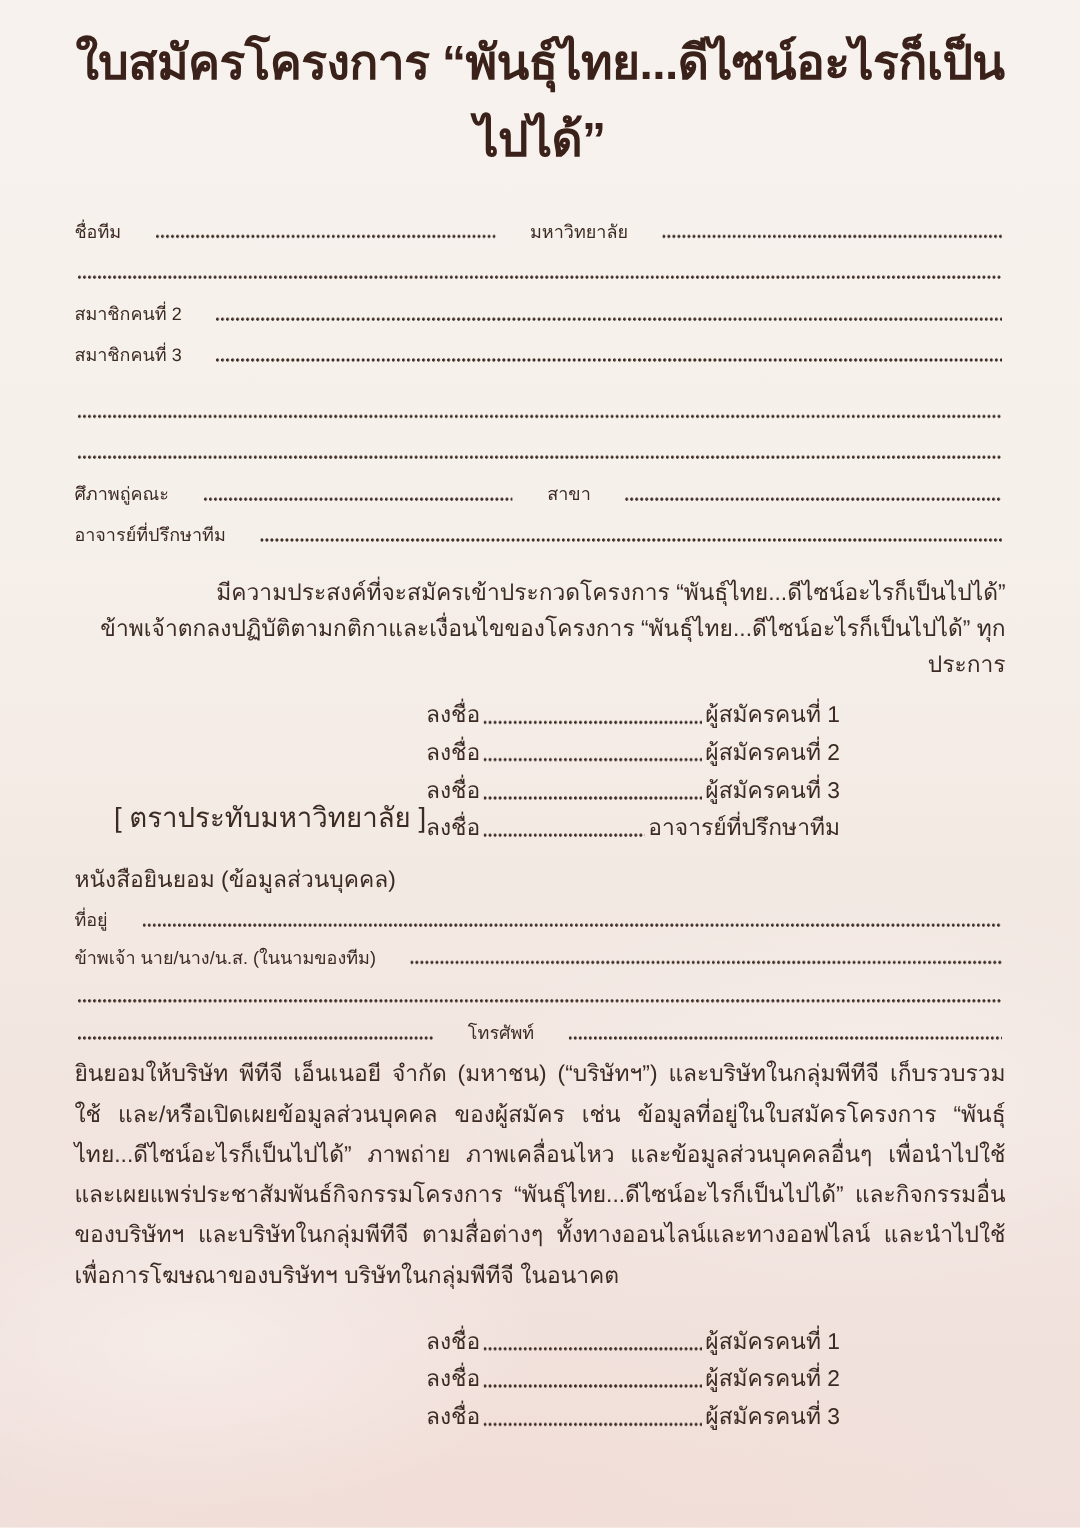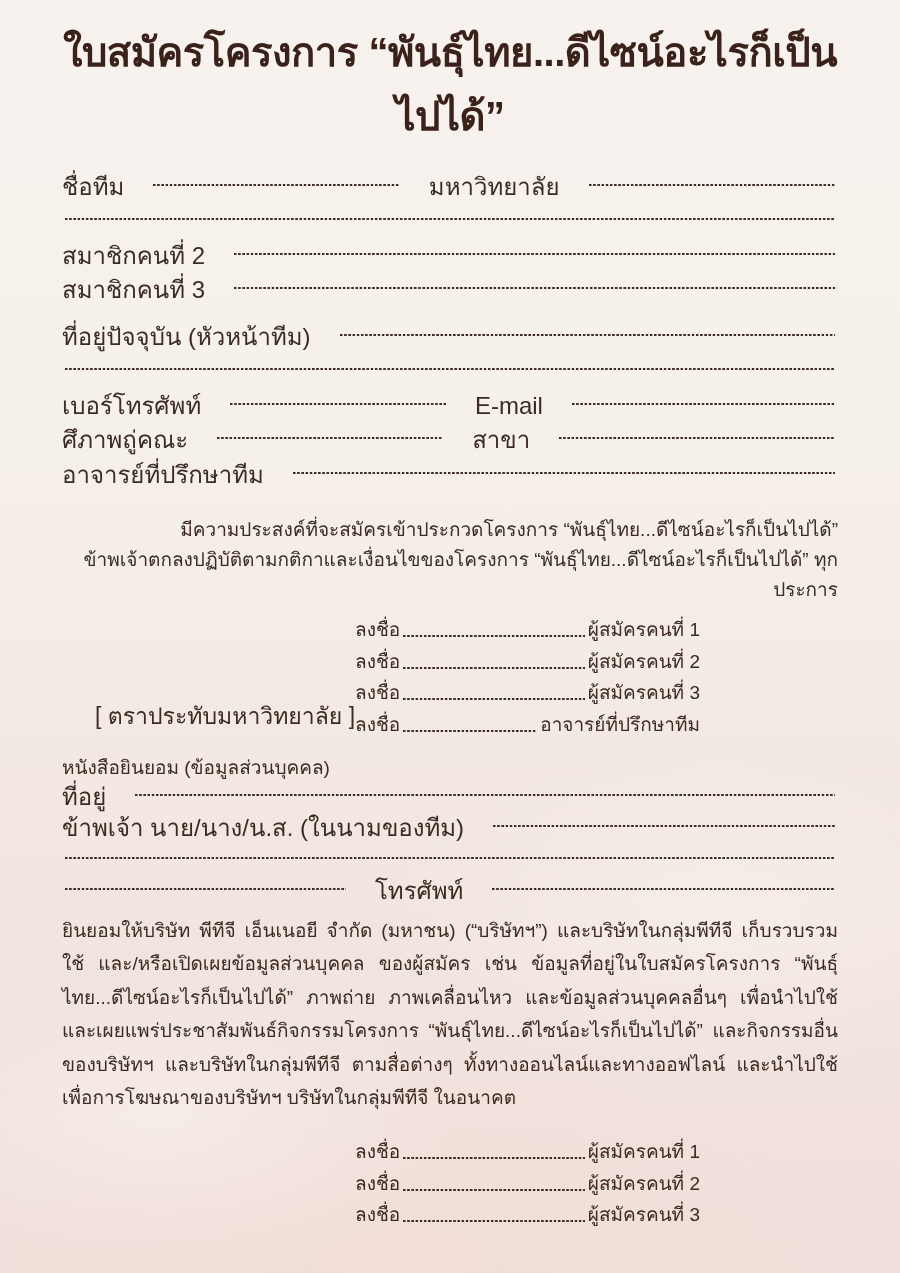--- a/index.html
+++ b/index.html
@@ -26,21 +26,21 @@
   .doc-title{
     padding-top:20px;
     text-align:center;
     font-size:40px;
     font-weight:800;
     letter-spacing:-.5px;
     color:var(--title-brown);
     margin-bottom:22px;
   }
   
-  .frow{display:flex;align-items:center;height:34.5px;font-size:24px;line-height:1.45;gap:26px;}
+  .frow{display:flex;align-items:flex-end;height:34.5px;font-size:15px;line-height:1.45;gap:26px;}
   .lbl{white-space:nowrap;}
   .dots{
     flex:1 1 0;height:6px;margin:0 3px 5px 3px;
     background-image:radial-gradient(circle at 1.2px 3px, var(--text-brown) 1.05px, transparent 1.5px);
     background-size:4.2px 6px;background-repeat:repeat-x;
   }
   .dots.narrow{flex:.82 1 0;}
   .sec-gap-sm{height:12px;}
   .statement{font-size:19px;line-height:30px;text-align:right;}
   .statements{margin-top:22px;}
@@ -84,30 +84,23 @@
     <div class="frow">
       <span class="lbl">สมาชิกคนที่ 3</span>
       <span class="dots"></span>
     </div>
   </div>
 
   <div class="sec-gap-sm"></div>
 
   <div>
     <div class="frow">
-      <span class="lbl">ที่อยู่ปัจจุบัน (หัวหน้าทีม)</span>
       <span class="dots"></span>
     </div>
     <div class="frow">
-      <span class="dots"></span>
-    </div>
-    <div class="frow">
-      <span class="lbl">เบอร์โทรศัพท์</span>
-      <span class="dots narrow"></span>
-      <span class="lbl">E-mail</span>
       <span class="dots"></span>
     </div>
     <div class="frow">
       <span class="lbl">ศึภาพถู่คณะ</span>
       <span class="dots narrow"></span>
       <span class="lbl">สาขา</span>
       <span class="dots"></span>
     </div>
     <div class="frow">
       <span class="lbl">อาจารย์ที่ปรึกษาทีม</span>

